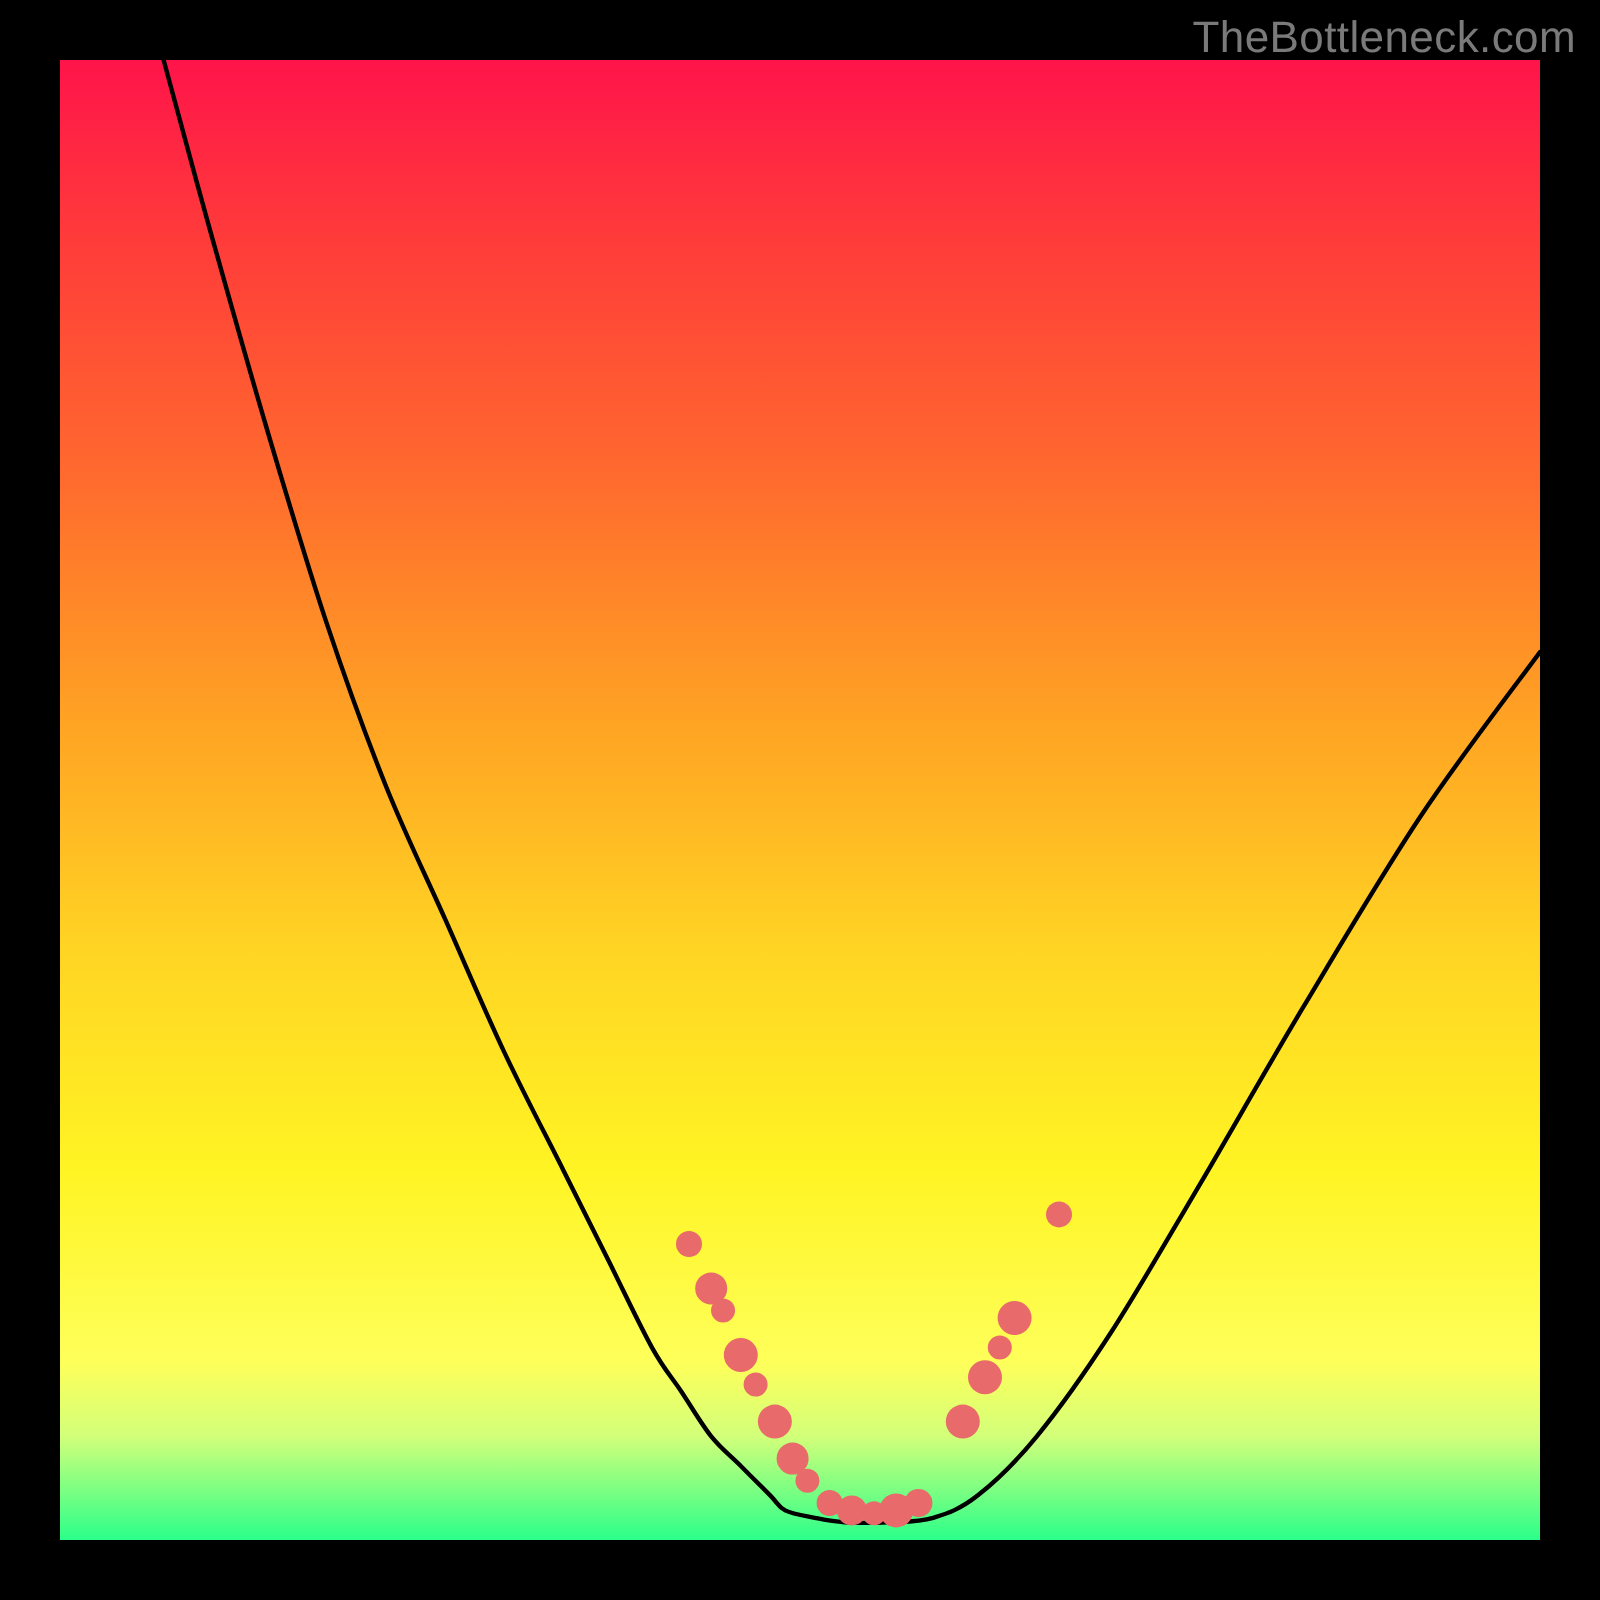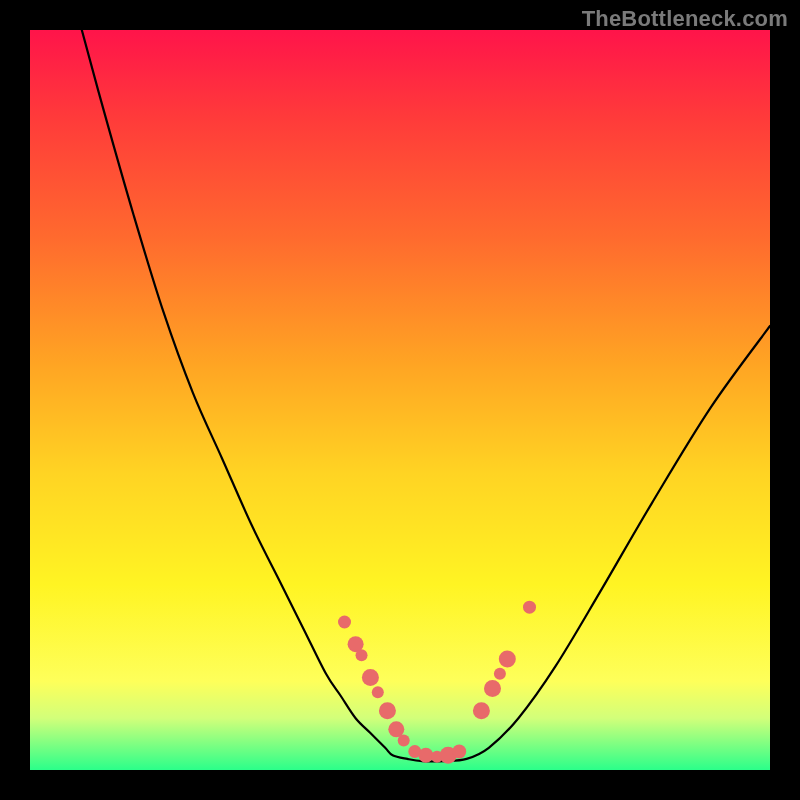--- a/index.html
+++ b/index.html
@@ -29,21 +29,20 @@
       #2bff8a 100%);
   }
   .watermark {
     position: absolute;
     top: 6px;
     right: 12px;
     color: #7a7a7a;
     font-size: 22px;
     letter-spacing: 0.2px;
     user-select: none;
-    font-weight: bold;
   }
   svg {
     position: absolute;
     left: 0;
     top: 0;
   }
 </style>
 </head>
 <body>
 

